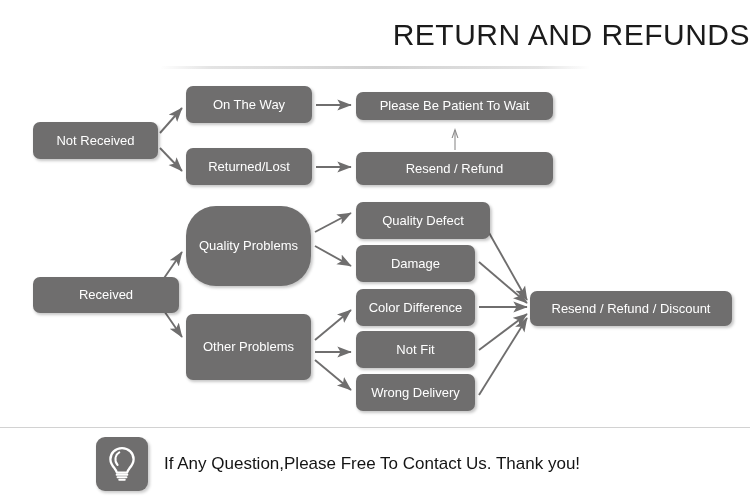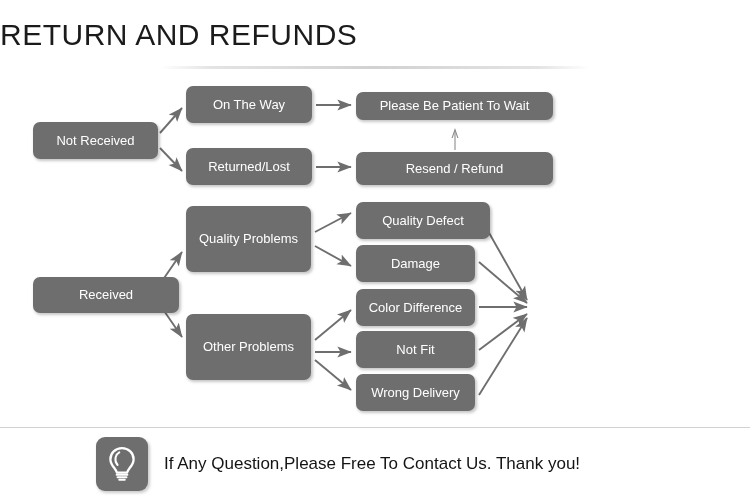--- a/index.html
+++ b/index.html
@@ -20,21 +20,21 @@
     height: 500px;
     background: #ffffff;
   }
 
   
   .title {
     position: absolute;
     left: 0;
     top: 16px;
     width: 750px;
-    text-align: left;
+    text-align: right;
     font-size: 30px;
     font-weight: 400;
     letter-spacing: 0.5px;
     color: #1b1b1b;
     line-height: 38px;
   }
   .title-divider {
     position: absolute;
     left: 160px;
     top: 66px;
@@ -170,27 +170,28 @@
       <line x1="455" y1="150" x2="455" y2="130"></line>
     </g>
   </svg>
 
   <div class="node" style="left: 33px; top: 122px; width: 125px; height: 37px;">Not Received</div>
   <div class="node" style="left: 186px; top: 86px; width: 126px; height: 37px;">On The Way</div>
   <div class="node" style="left: 186px; top: 148px; width: 126px; height: 37px;">Returned/Lost</div>
   <div class="node" style="left: 356px; top: 92px; width: 197px; height: 28px;">Please Be Patient To Wait</div>
   <div class="node" style="left: 356px; top: 152px; width: 197px; height: 33px;">Resend / Refund</div>
   <div class="node" style="left: 33px; top: 277px; width: 146px; height: 36px;">Received</div>
-  <div class="node" style="left: 186px; top: 206px; width: 125px; height: 66px;">Quality Problems</div>
+  <div class="node" style="left: 186px; top: 206px; width: 125px; height: 80px; border-radius: 30px;">Quality Problems</div>
   <div class="node" style="left: 186px; top: 314px; width: 125px; height: 66px;">Other Problems</div>
   <div class="node" style="left: 356px; top: 202px; width: 134px; height: 37px;">Quality Defect</div>
   <div class="node" style="left: 356px; top: 245px; width: 119px; height: 37px;">Damage</div>
   <div class="node" style="left: 356px; top: 331px; width: 119px; height: 37px;">Not Fit</div>
   <div class="node" style="left: 356px; top: 289px; width: 119px; height: 37px;">Color Difference</div>
   <div class="node" style="left: 356px; top: 374px; width: 119px; height: 37px;">Wrong Delivery</div>
+  <div class="node" style="left: 530px; top: 291px; width: 202px; height: 35px;">Resend / Refund / Discount</div>
 
   <div class="footer-divider"></div>
   <div class="footer">
     <div class="bulb-box">
       <svg width="34" height="38" viewBox="0 0 34 38" xmlns="http://www.w3.org/2000/svg">
         <path d="M17 3.2 C10.4 3.2 5.4 8.2 5.4 14.2 C5.4 18.4 7.6 21.0 9.6 23.4
                  C10.9 25.0 11.7 26.2 11.9 27.6 L22.1 27.6 C22.3 26.2 23.1 25.0 24.4 23.4
                  C26.4 21.0 28.6 18.4 28.6 14.2 C28.6 8.2 23.6 3.2 17 3.2 Z" fill="none" stroke="#ffffff" stroke-width="2.3" stroke-linejoin="round"></path>
         <path d="M12.6 20.0 C10.6 17.6 10.0 15.0 10.6 12.4 C11.1 10.2 12.5 8.4 14.3 7.4" fill="none" stroke="#ffffff" stroke-width="2.0" stroke-linecap="round"></path>
         <line x1="11.7" y1="29.8" x2="22.3" y2="29.8" stroke="#ffffff" stroke-width="2.1" stroke-linecap="round"></line>

